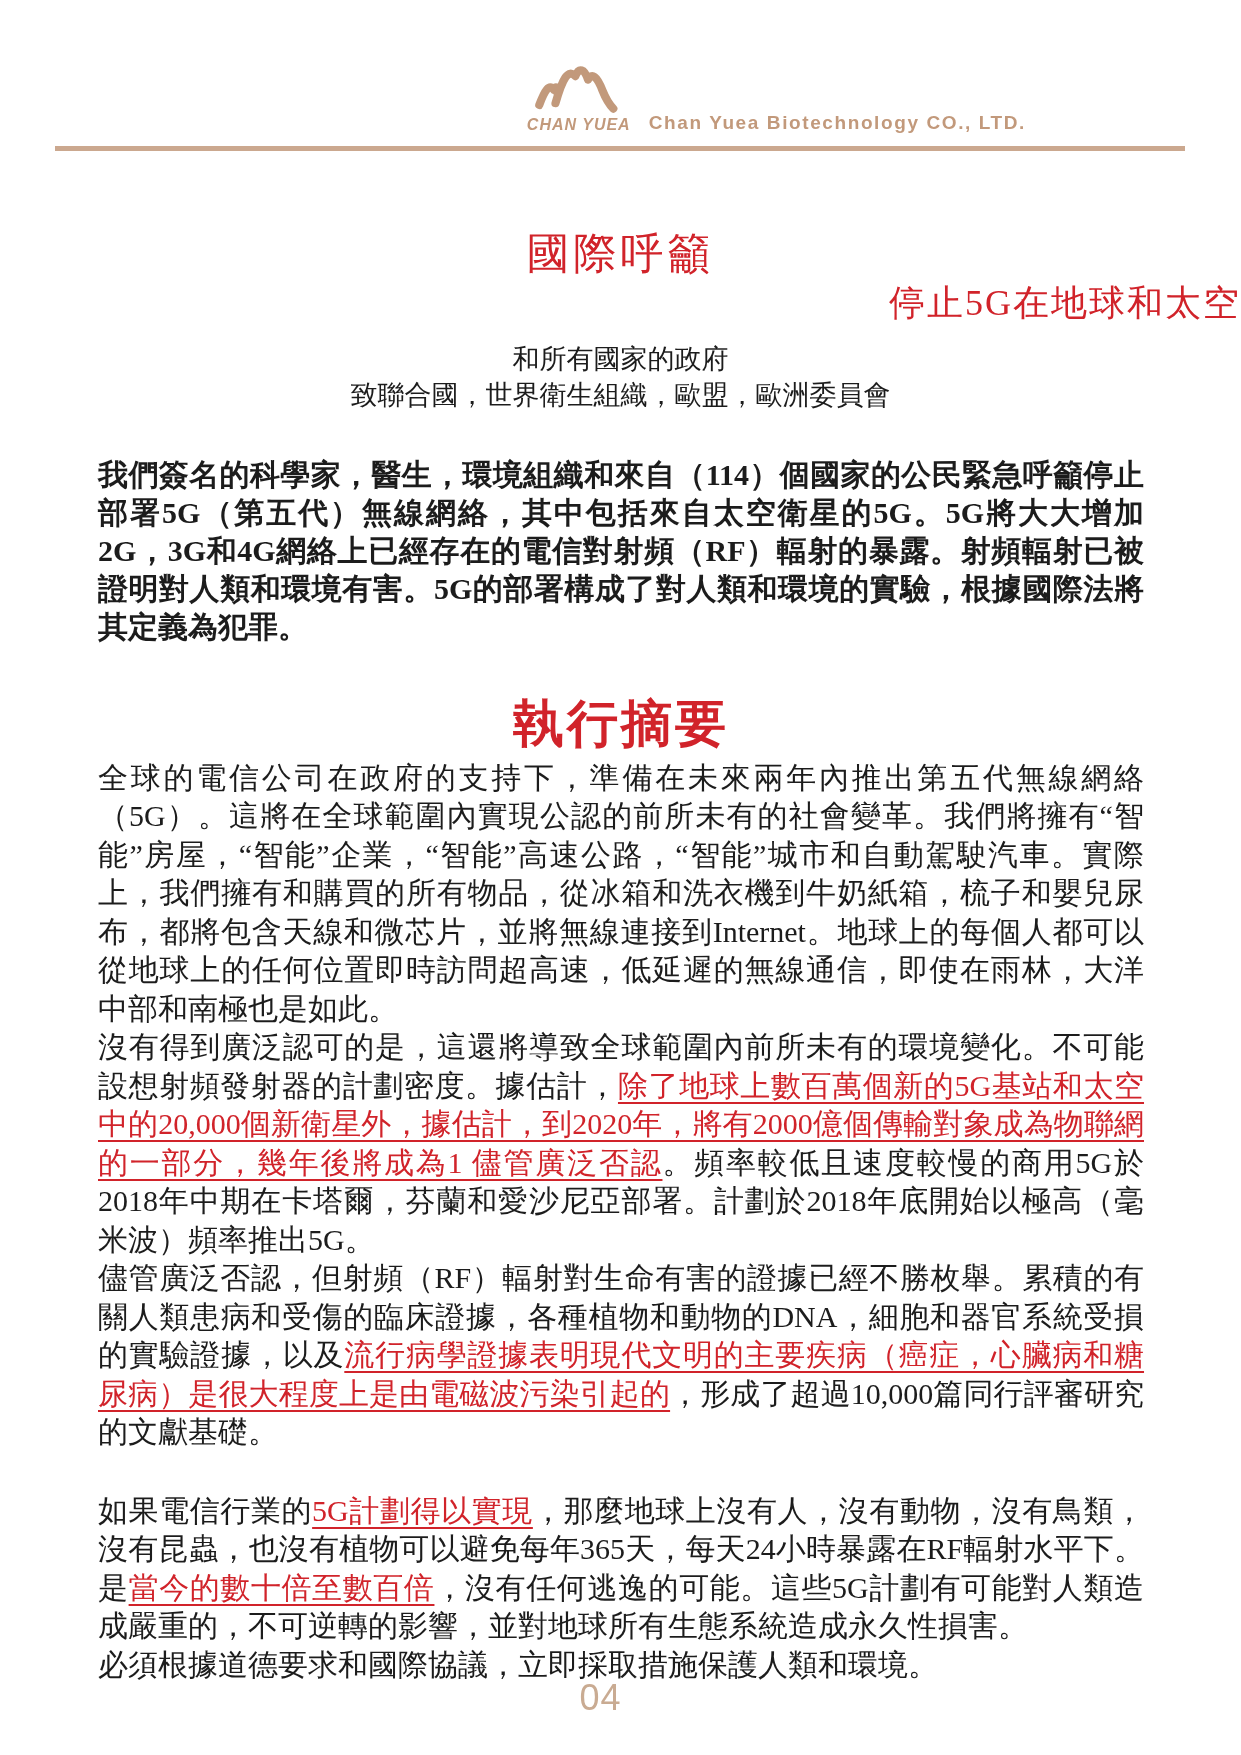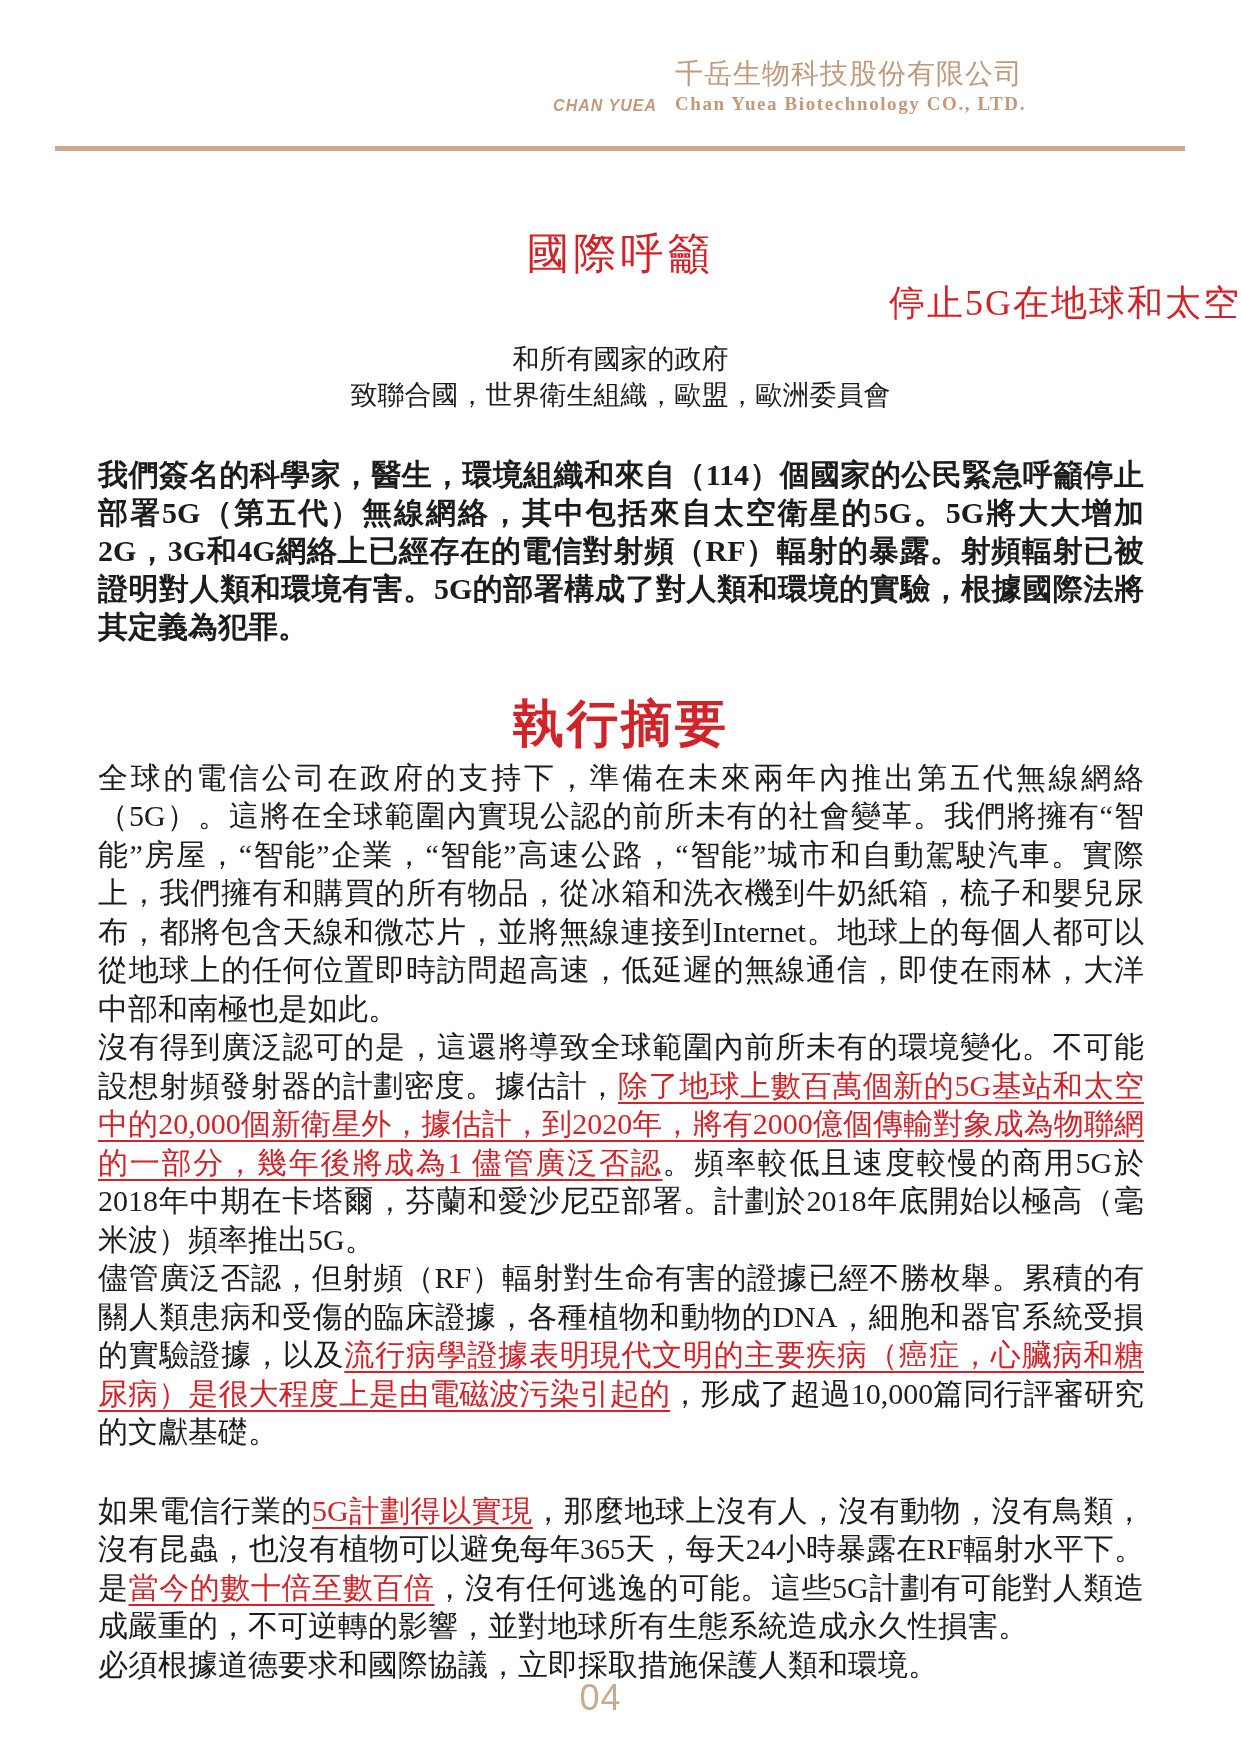--- a/index.html
+++ b/index.html
@@ -30,22 +30,22 @@
   .brand{
     position:absolute;
     top:58px;
     right:215px;
     display:flex;
     align-items:flex-end;
     gap:18px;
   }
   .logo-block{
     display:flex;
-    flex-direction:row;
-    align-items:flex-end;
+    flex-direction:column;
+    align-items:center;
     width:104px;
   }
   .logo-block svg{display:block;}
   .logo-wordmark{
     font-family:"Liberation Sans",sans-serif;
     font-style:italic;
     font-weight:bold;
     font-size:16px;
     letter-spacing:1px;
     color:var(--brand-tan);
@@ -59,21 +59,21 @@
     padding-bottom:0px;
   }
   .company-zh{
     font-family:"Liberation Sans","DejaVu Sans",sans-serif;
     font-size:28px;
     letter-spacing:1px;
     color:var(--brand-tan);
     white-space:nowrap;
   }
   .company-en{
-    font-family:Liberation Serif, serif;
+    font-family:Liberation Sans, sans-serif;
     font-weight:bold;
     font-size:19px;
     letter-spacing:1.6px;
     color:var(--brand-tan);
     white-space:nowrap;
     margin-top:3px;
   }
   .header-rule{
     position:absolute;
     top:146px;
@@ -168,21 +168,20 @@
     <div class="brand">
       <div class="logo-block">
         <svg width="92" height="56" viewBox="0 0 100 62" fill="none" xmlns="http://www.w3.org/2000/svg">
           <path d="M6 52 C12 36 17 28 22 35 C24 30 27 33 26 38" stroke="#c2997b" stroke-width="9" stroke-linecap="round" stroke-linejoin="round"></path>
           <path d="M24 50 C32 22 38 12 46 20 C50 10 56 12 60 24 C64 16 70 20 76 36 C80 46 84 52 88 56" stroke="#c2997b" stroke-width="9" stroke-linecap="round" stroke-linejoin="round"></path>
           <path d="M38 52 C42 44 46 40 50 44" stroke="#ffffff" stroke-width="5" stroke-linecap="round"></path>
         </svg>
         <div class="logo-wordmark">CHAN YUEA</div>
       </div>
       <div class="company-names">
-        <div class="company-zh">千岳生物科技股份有限公司</div>
         <div class="company-en">Chan Yuea Biotechnology CO., LTD.</div>
       </div>
     </div>
     <div class="header-rule"></div>
   </header>
 
   <main>
     <h1 class="doc-title">
       <span class="t1">國際呼籲</span>
       <span class="t2">停止5G在地球和太空</span>

